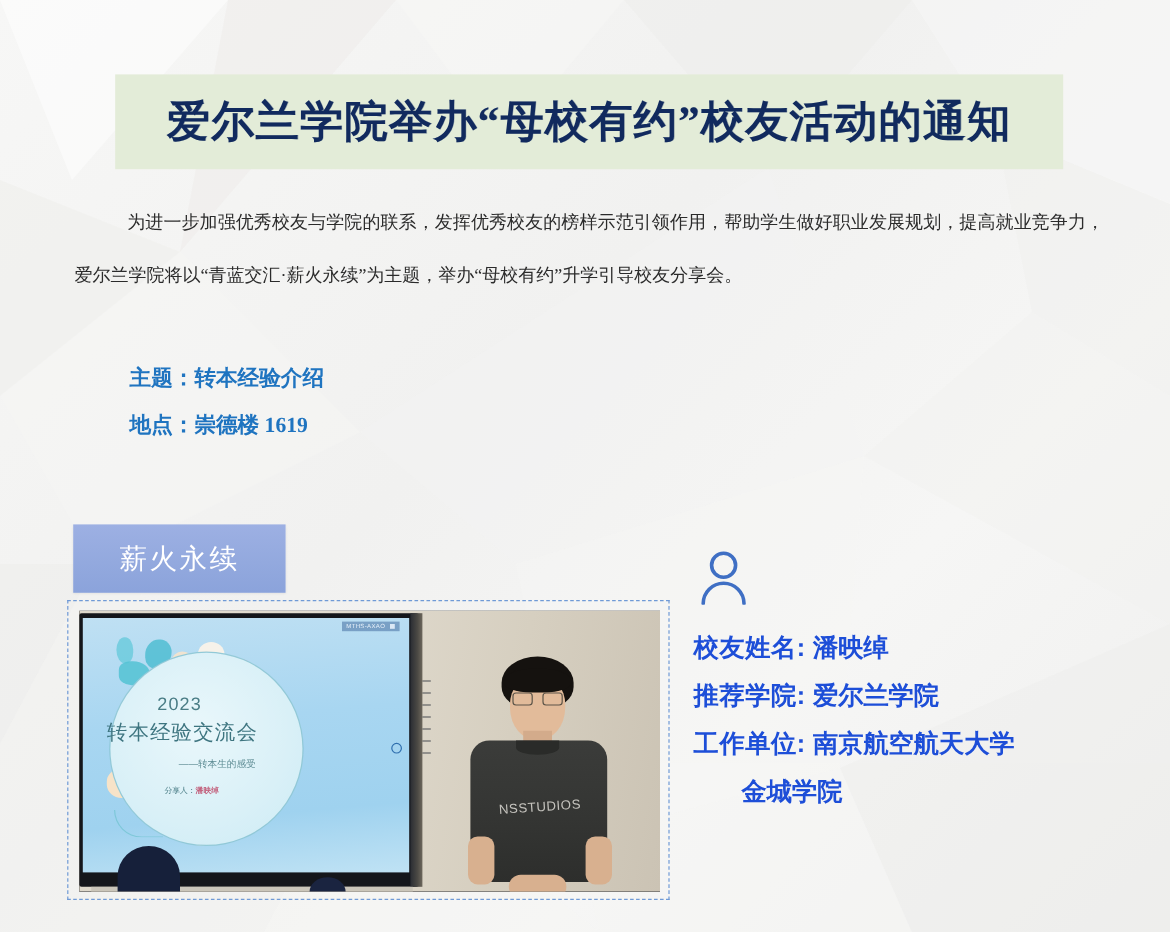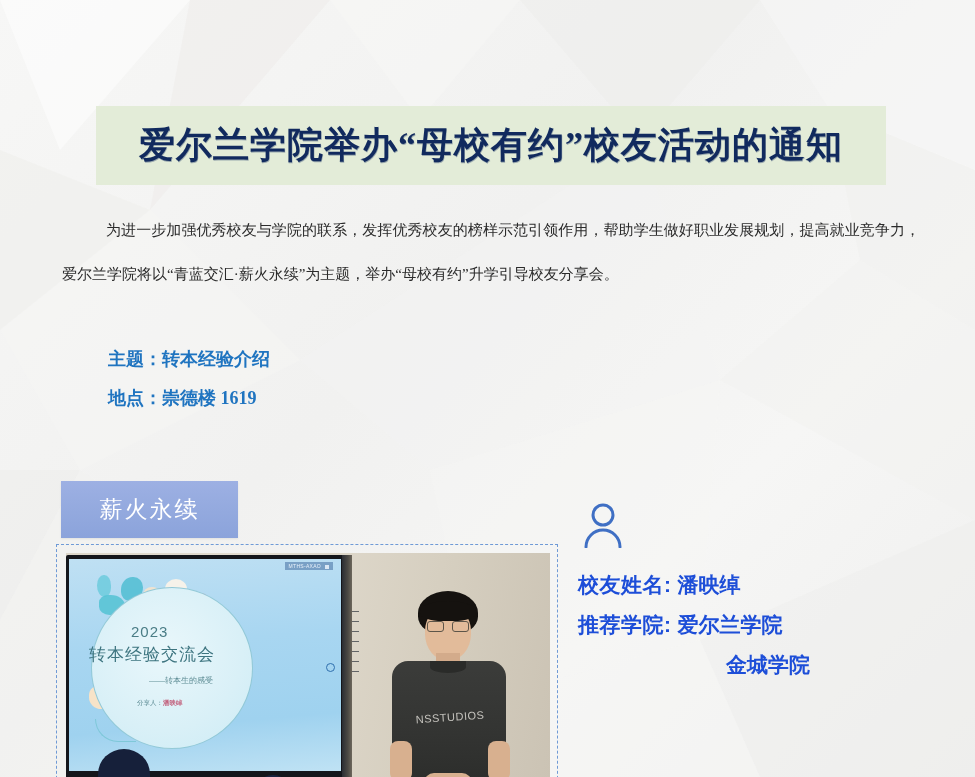--- a/index.html
+++ b/index.html
@@ -27,21 +27,20 @@
     position: absolute;
     inset: 0;
     z-index: 1;
     opacity: .85;
   }
 
   .page {
     position: absolute;
     inset: 0;
     z-index: 5;
-    margin-top: 44px;
   }
 
   
   .title-band {
     position: absolute;
     left: 96px;
     top: 62px;
     width: 790px;
     height: 79px;
     background: #e3ecd8;
@@ -395,21 +394,21 @@
     font-family: "Liberation Sans", "DejaVu Sans", sans-serif;
     font-size: 21px;
     font-weight: bold;
     color: #1d4ed8;
     line-height: 40px;
   }
   .ai-row { white-space: nowrap; }
   .ai-row .ai-label { letter-spacing: .5px; }
   .ai-row .ai-value { margin-left: 6px; }
   .ai-cont {
-    text-align: center;
+    text-align: left;
     padding-left: 40px;
   }
 </style>
 </head>
 <body>
 
 <div class="bg-layer"></div>
 <svg class="bg-poly" viewBox="0 0 975 777" preserveAspectRatio="none">
   <polygon points="0,0 190,0 60,150" fill="#ffffff" opacity="0.55"></polygon>
   <polygon points="190,0 330,0 150,210" fill="#eceae7" opacity="0.55"></polygon>
@@ -523,16 +522,19 @@
     </svg>
   </div>
 
   <div class="alumni-info">
     <div class="ai-row">
       <span class="ai-label">校友姓名:</span><span class="ai-value">潘映绰</span>
     </div>
     <div class="ai-row">
       <span class="ai-label">推荐学院:</span><span class="ai-value">爱尔兰学院</span>
     </div>
+    <div class="ai-row">
+      <span class="ai-label">工作单位:</span><span class="ai-value">南京航空航天大学</span>
+    </div>
     <div class="ai-row ai-cont">金城学院</div>
   </div>
 
 </div>
 
 </body></html>

